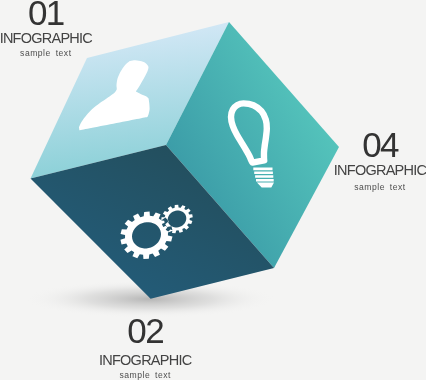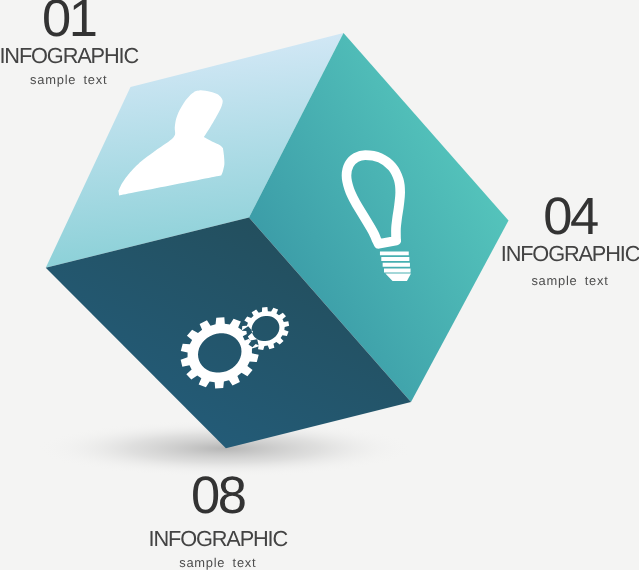--- a/index.html
+++ b/index.html
@@ -61,17 +61,17 @@
   <div class="num" style="top:0px;"><span>01</span></div>
   <div class="title" style="top:32.8px;">INFOGRAPHIC</div>
   <div class="sub" style="top:49.1px;">sample text</div>
 </div>
 <div class="label" style="left:280px;top:131.5px;">
   <div class="num" style="top:0px;"><span>04</span></div>
   <div class="title" style="top:33.9px;">INFOGRAPHIC</div>
   <div class="sub" style="top:51.1px;">sample text</div>
 </div>
 <div class="label" style="left:45.2px;top:317.5px;">
-  <div class="num" style="top:0px;"><span>08</span></div>
+  <div class="num" style="top:0px;"><span>02</span></div>
   <div class="title" style="top:37.4px;">INFOGRAPHIC</div>
   <div class="sub" style="top:53.1px;">sample text</div>
 </div>
 </div>
 
 </body></html>

